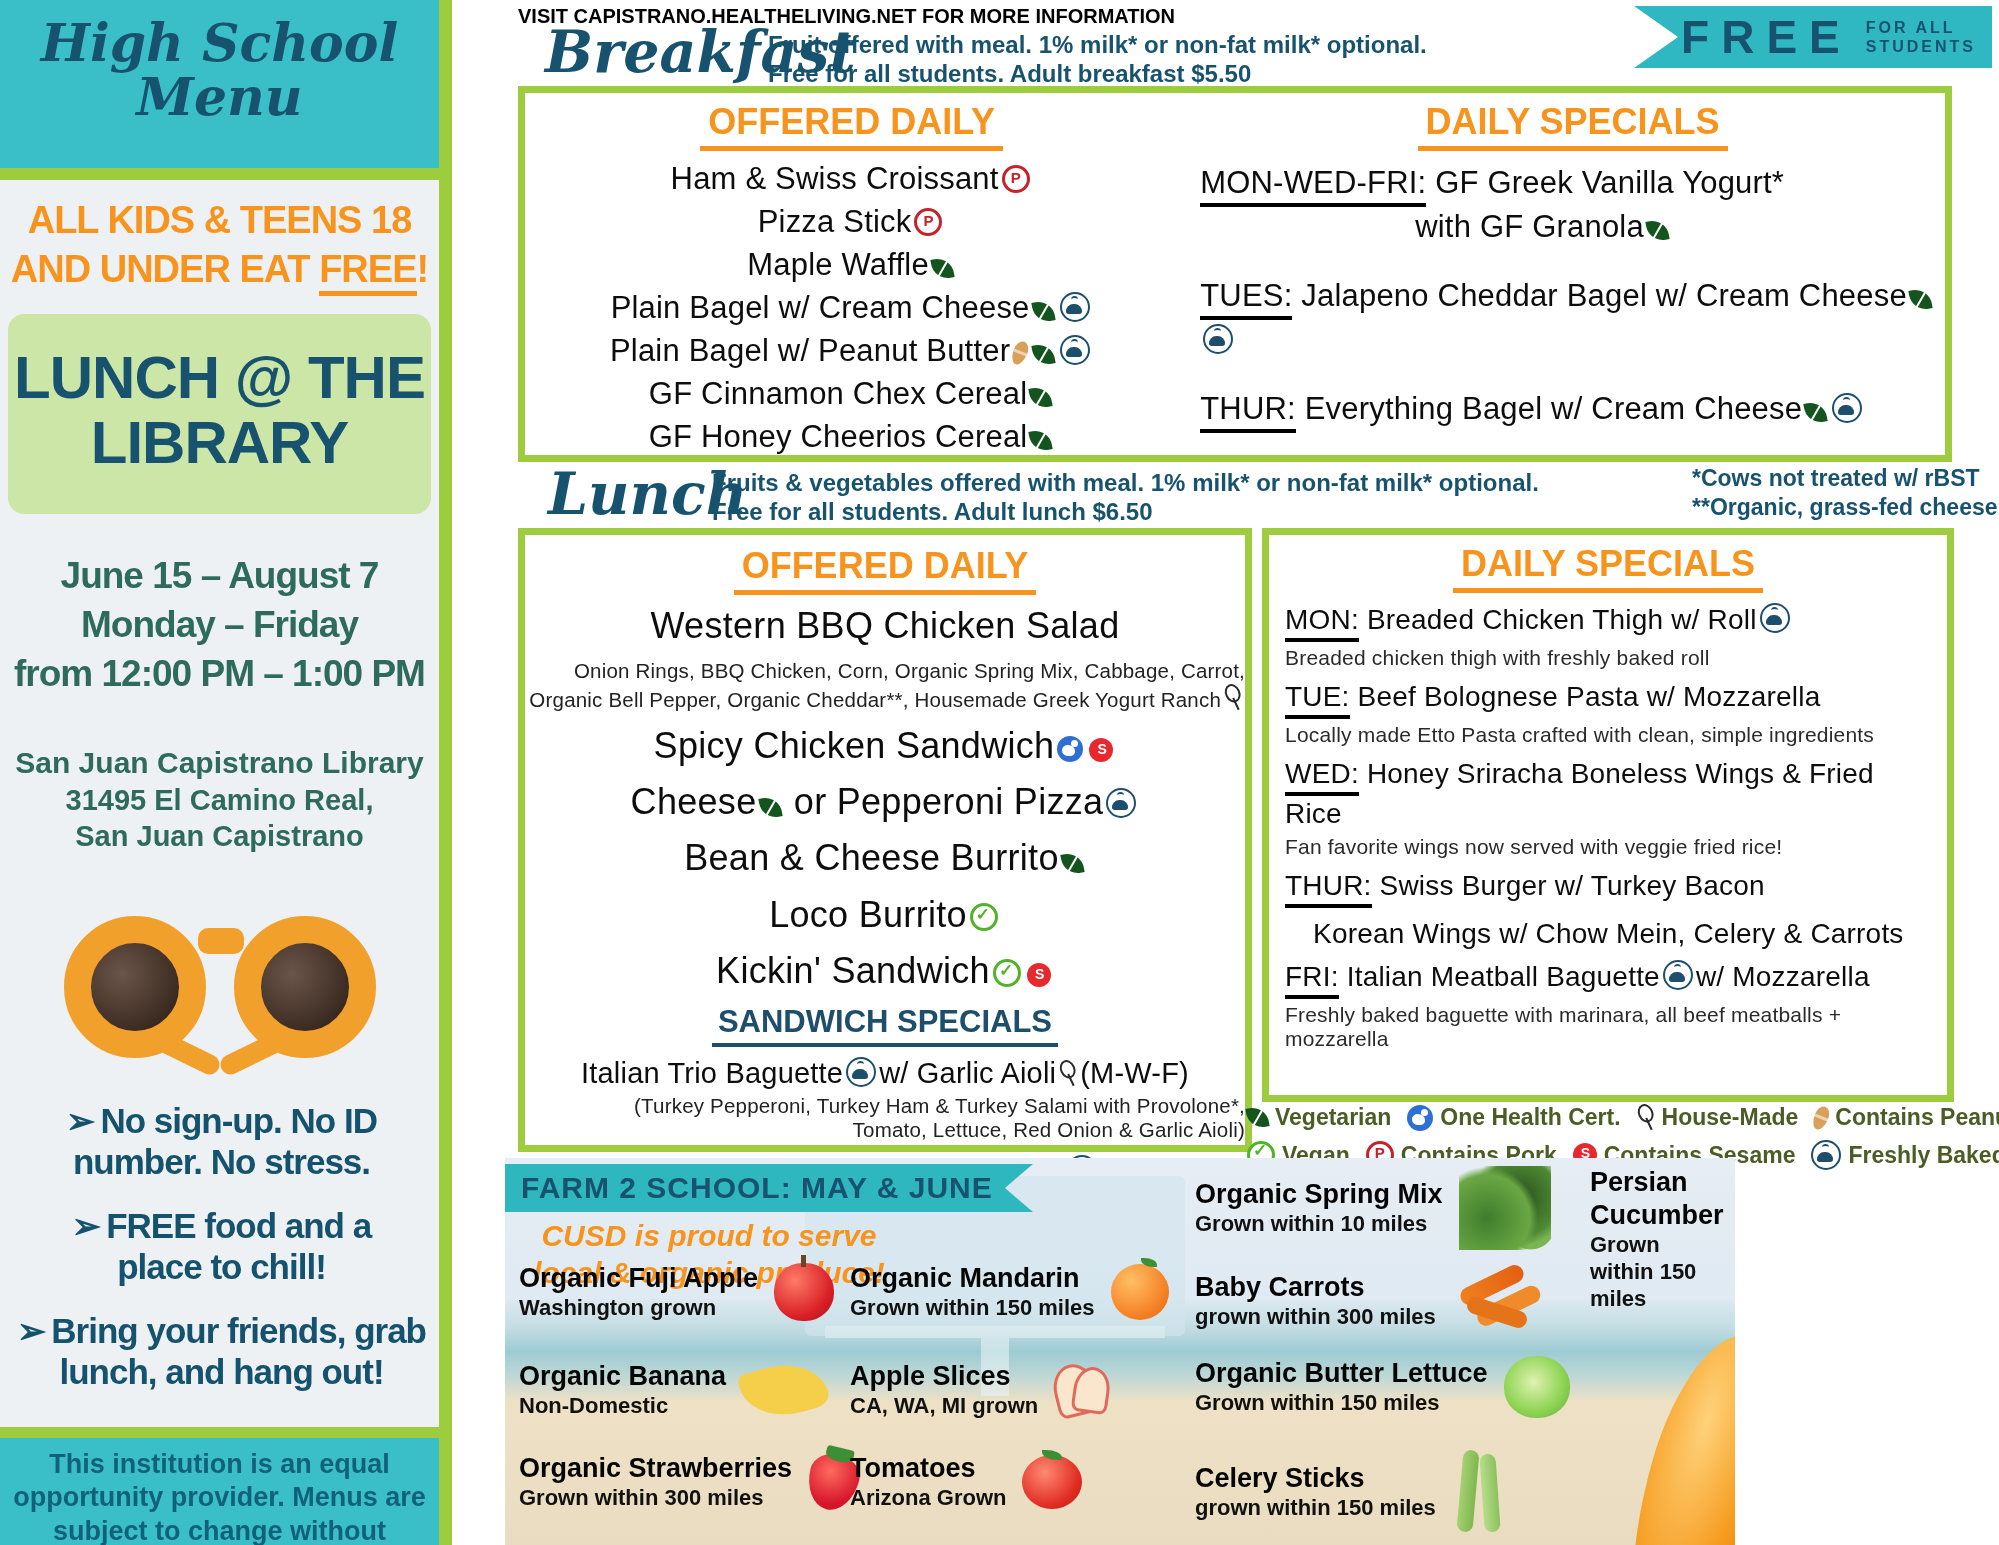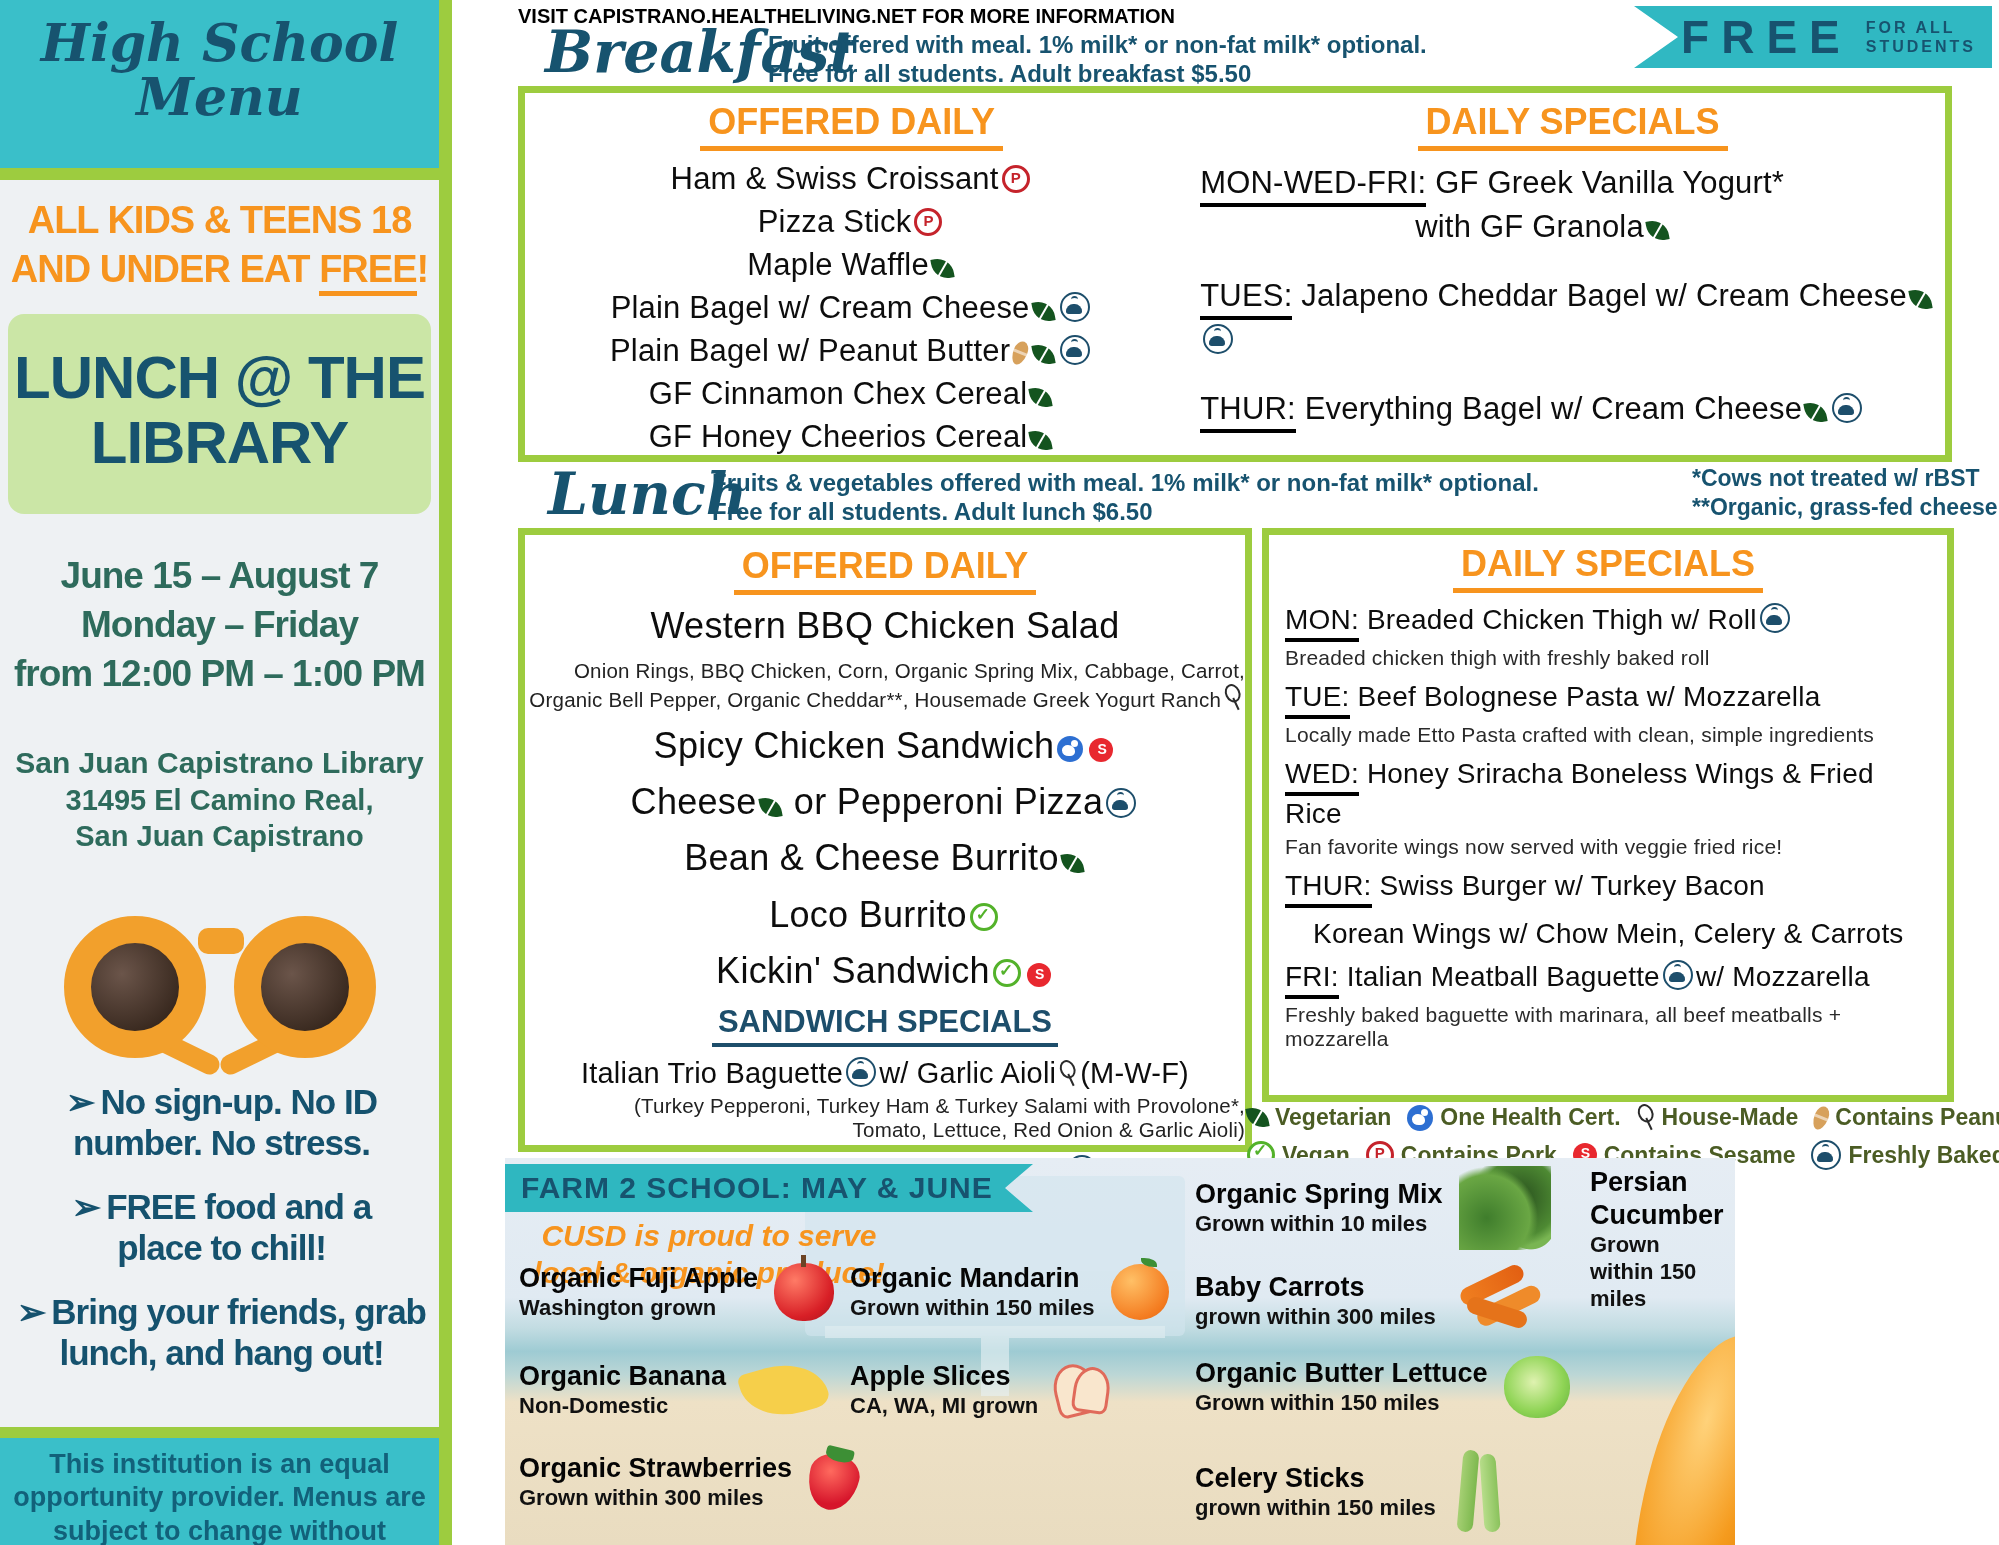--- a/index.html
+++ b/index.html
@@ -29,21 +29,21 @@
               width:312px;height:150px;}
   .sg-lens{position:absolute;top:0;width:88px;height:88px;border-radius:50%;
            border:27px solid #f2a02c;background:radial-gradient(circle at 35% 35%,#6b554a,#39291f 75%);}
   .sg-left{left:0;} .sg-right{right:0;}
   .sg-bridge{position:absolute;left:134px;top:12px;width:46px;height:26px;background:#f2a02c;border-radius:10px;}
   .sg-temple{position:absolute;width:150px;height:20px;background:#f2a02c;border-radius:10px;}
   .sg-temple-l{left:12px;top:110px;transform:rotate(26deg);}
   .sg-temple-r{right:12px;top:110px;transform:rotate(-26deg);}
   .bullets{position:absolute;top:1082px;left:12px;right:8px;color:#15526e;font-weight:700;
            font-size:35px;line-height:1.16;text-align:center;letter-spacing:-1px;}
-  .bullet{margin-bottom:24px;}
+  .bullet{margin-bottom:24px;margin-top:19px;}
   .arr{margin-right:6px;}
   .sb-footer{position:absolute;top:1427px;left:0;right:0;bottom:0;background:#3abfc9;
              border-top:11px solid #9dcc3f;color:#12617a;font-weight:700;font-size:27px;
              line-height:1.24;text-align:center;padding:10px 6px;box-sizing:border-box;}
 
   
   .visit{position:absolute;left:518px;top:5px;font-size:20px;font-weight:900;color:#000;}
   .sec-script{position:absolute;font-size:57px;}
   .bk-script{left:545px;top:18px;}
   .sec-note{position:absolute;font-size:24px;font-weight:700;color:#17536f;line-height:1.22;}
@@ -407,20 +407,27 @@
         </div>
       <div class="pi pi-slices"></div>
     </div>
     <div class="prod p4">
       <div class="ptxt">
           <div class="nm">Organic Strawberries</div>
           <div class="og">Grown within 300 miles</div>
         </div>
       <div class="pi pi-straw"></div>
     </div>
+    <div class="prod p5">
+      <div class="ptxt">
+          <div class="nm">Tomatoes</div>
+          <div class="og">Arizona Grown</div>
+        </div>
+      <div class="pi pi-tomato"></div>
+    </div>
     <div class="prod p6">
       <div class="ptxt">
           <div class="nm">Organic Spring Mix</div>
           <div class="og">Grown within 10 miles</div>
         </div>
       <div class="pi pi-spring"></div>
     </div>
     <div class="prod p7">
       <div class="ptxt">
           <div class="nm">Baby Carrots</div>

